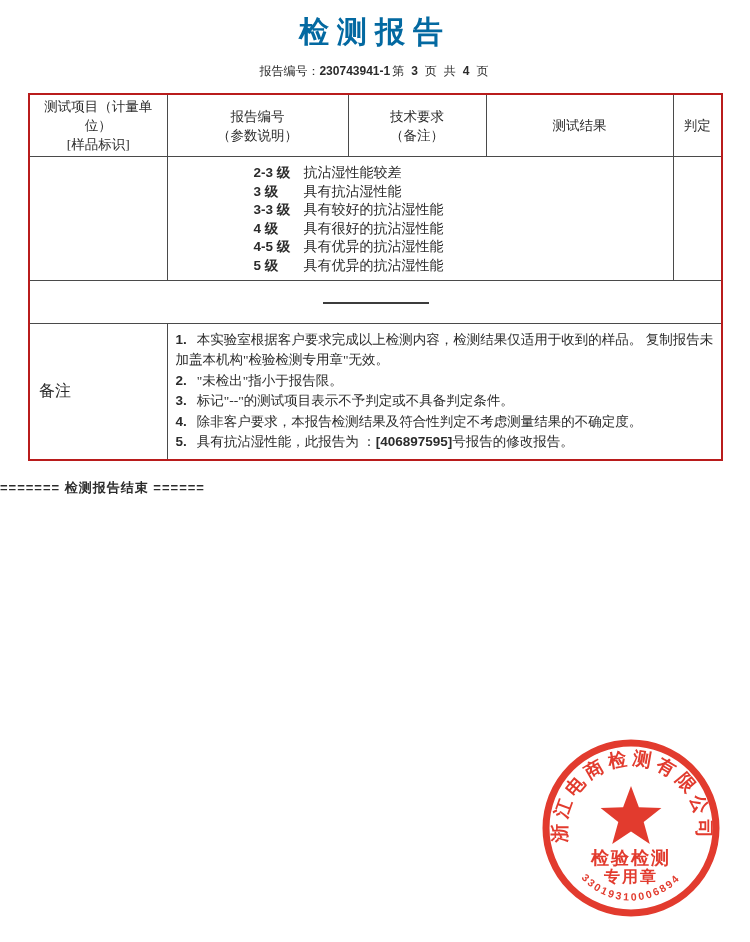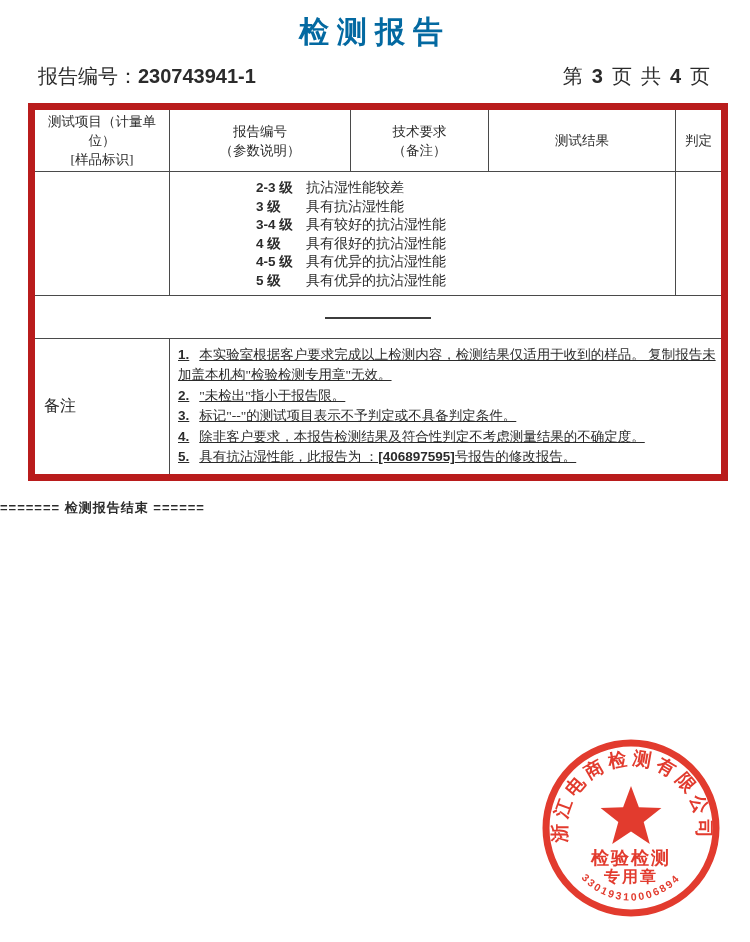--- a/index.html
+++ b/index.html
@@ -16,41 +16,41 @@
   .report-title {
     text-align: center;
     font-size: 30px;
     font-weight: bold;
     letter-spacing: 8px;
     padding-top: 12px;
     color: #0369a1;
   }
   .meta-row {
     display: flex;
-    justify-content: space-between;
+    justify-content: center;
     align-items: flex-end;
     padding: 10px 38px 0 38px;
-    font-size: 20px;
+    font-size: 12px;
   }
   .num {
     font-family: "Liberation Sans", "DejaVu Sans", sans-serif;
     font-weight: bold;
   }
   .page-info span { margin: 0 2px; }
 
   table.report {
     margin: 13px 0 0 28px;
     width: 693px;
     border-collapse: collapse;
     table-layout: fixed;
   }
   table.report, table.report td, table.report th {
     border: 1px solid #4a4a4a;
   }
-  table.report { border: 7px solid #b91c1c; }
+  table.report { border: 2px solid #b91c1c; }
   th, td { vertical-align: middle; }
   th {
     font-weight: normal;
     font-size: 13.5px;
     text-align: center;
     height: 44px;
     line-height: 19px;
     padding: 2px;
   }
   .body-row td { height: 119px; vertical-align: top; }
@@ -73,21 +73,21 @@
     border-top: 2px solid #3c3c3c;
     vertical-align: middle;
   }
 
   .remark-row td { height: 122px; }
   .remark-label-cell {
     vertical-align: middle;
     font-size: 16px;
     padding-left: 9px;
   }
-  .notes-cell { vertical-align: middle; padding: 6px 2px 6px 8px; text-decoration: underline; }
+  .notes-cell { vertical-align: middle; padding: 6px 2px 6px 8px; }
   .note { font-size: 13.5px; line-height: 20.5px; }
   .note-num { margin-right: 10px; }
 
   .end-line {
     text-align: left;
     font-size: 13px;
     font-weight: bold;
     letter-spacing: 1px;
     margin-top: 18px;
     font-family: "Liberation Sans", "DejaVu Sans", sans-serif;
@@ -145,21 +145,21 @@
         <div>（备注）</div>
       </th>
       <th>测试结果</th>
       <th>判定</th>
     </tr>
     <tr class="body-row">
       <td></td>
       <td class="grades-cell" colspan="3">
         <div class="grade-line"><span class="grade-label">2-3 级</span><span class="grade-desc">抗沾湿性能较差</span></div>
         <div class="grade-line"><span class="grade-label">3 级</span><span class="grade-desc">具有抗沾湿性能</span></div>
-        <div class="grade-line"><span class="grade-label">3-4 级</span><span class="grade-desc">具有较好的抗沾湿性能</span></div>
+        <div class="grade-line"><span class="grade-label">3-3 级</span><span class="grade-desc">具有较好的抗沾湿性能</span></div>
         <div class="grade-line"><span class="grade-label">4 级</span><span class="grade-desc">具有很好的抗沾湿性能</span></div>
         <div class="grade-line"><span class="grade-label">4-5 级</span><span class="grade-desc">具有优异的抗沾湿性能</span></div>
         <div class="grade-line"><span class="grade-label">5 级</span><span class="grade-desc">具有优异的抗沾湿性能</span></div>
       </td>
       <td></td>
     </tr>
     <tr class="spacer-row">
       <td colspan="5"><span class="dash-line"></span></td>
     </tr>
     <tr class="remark-row">

